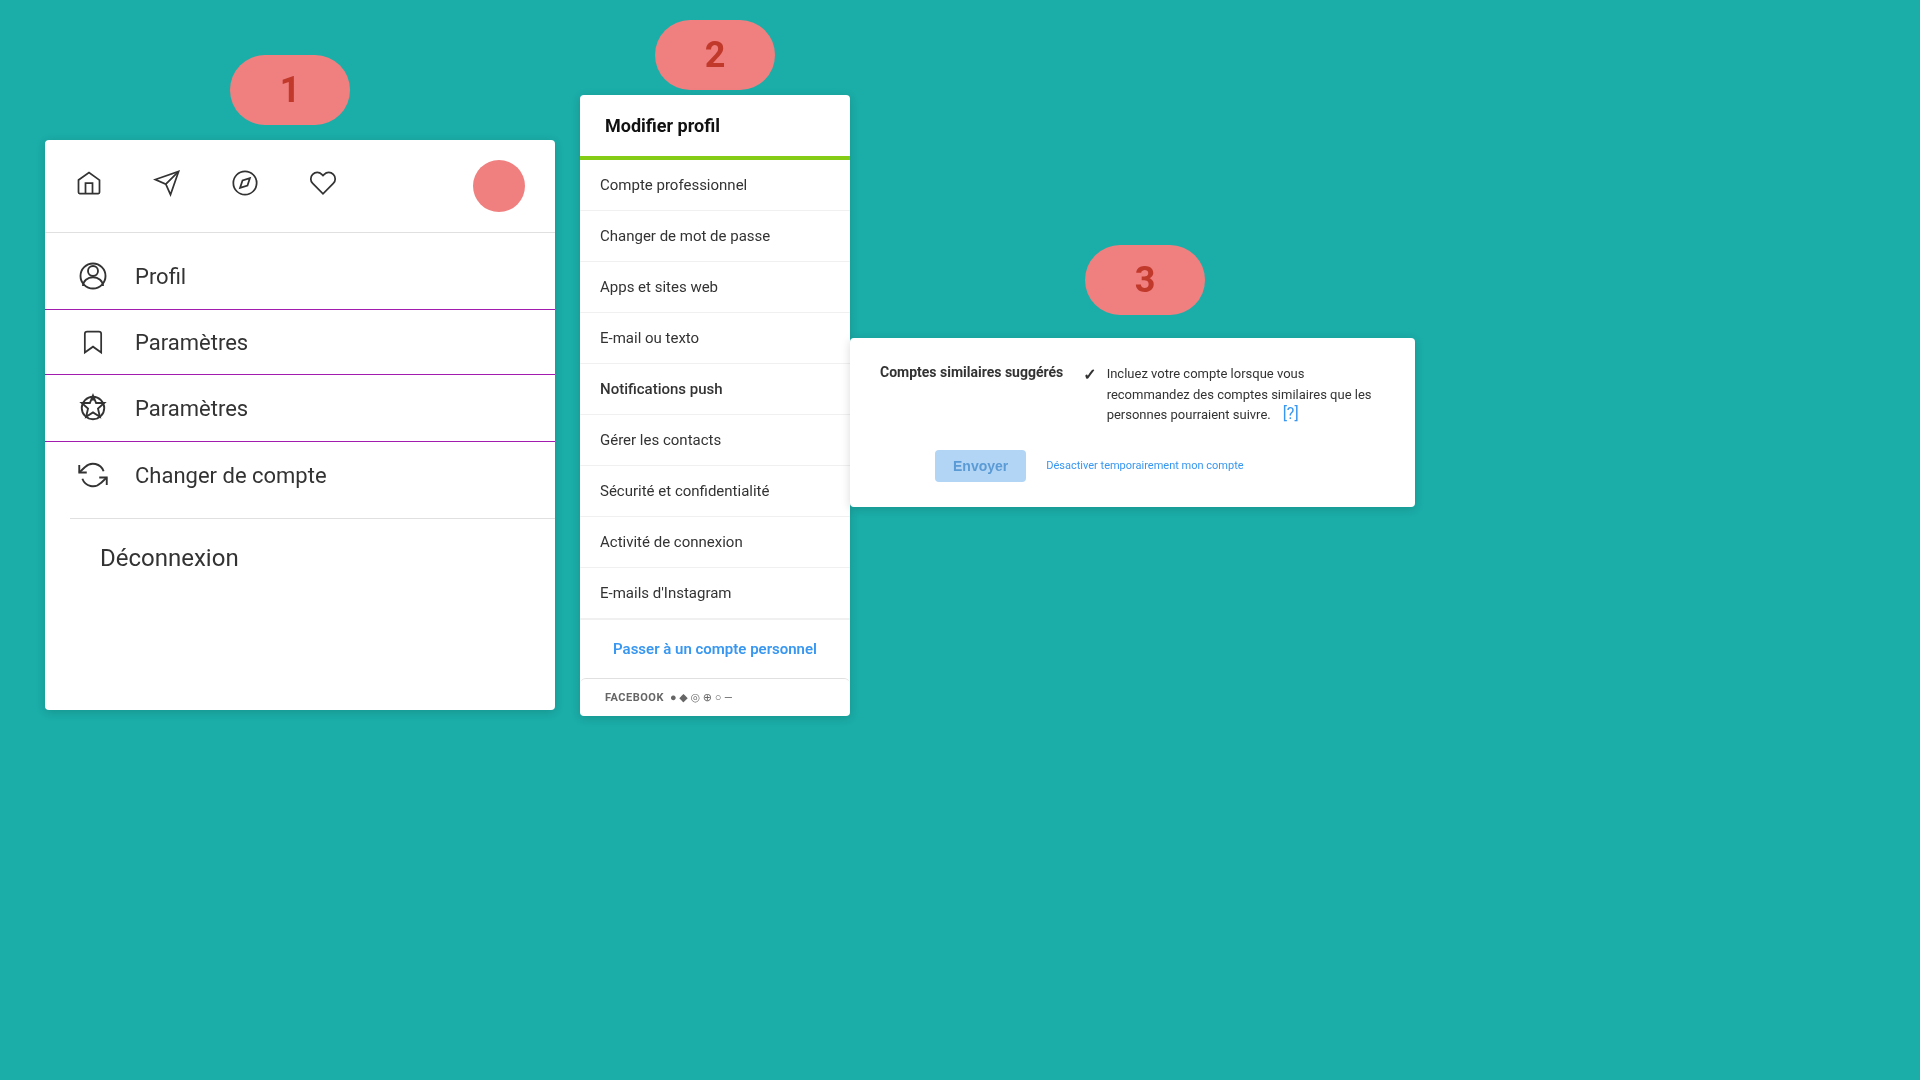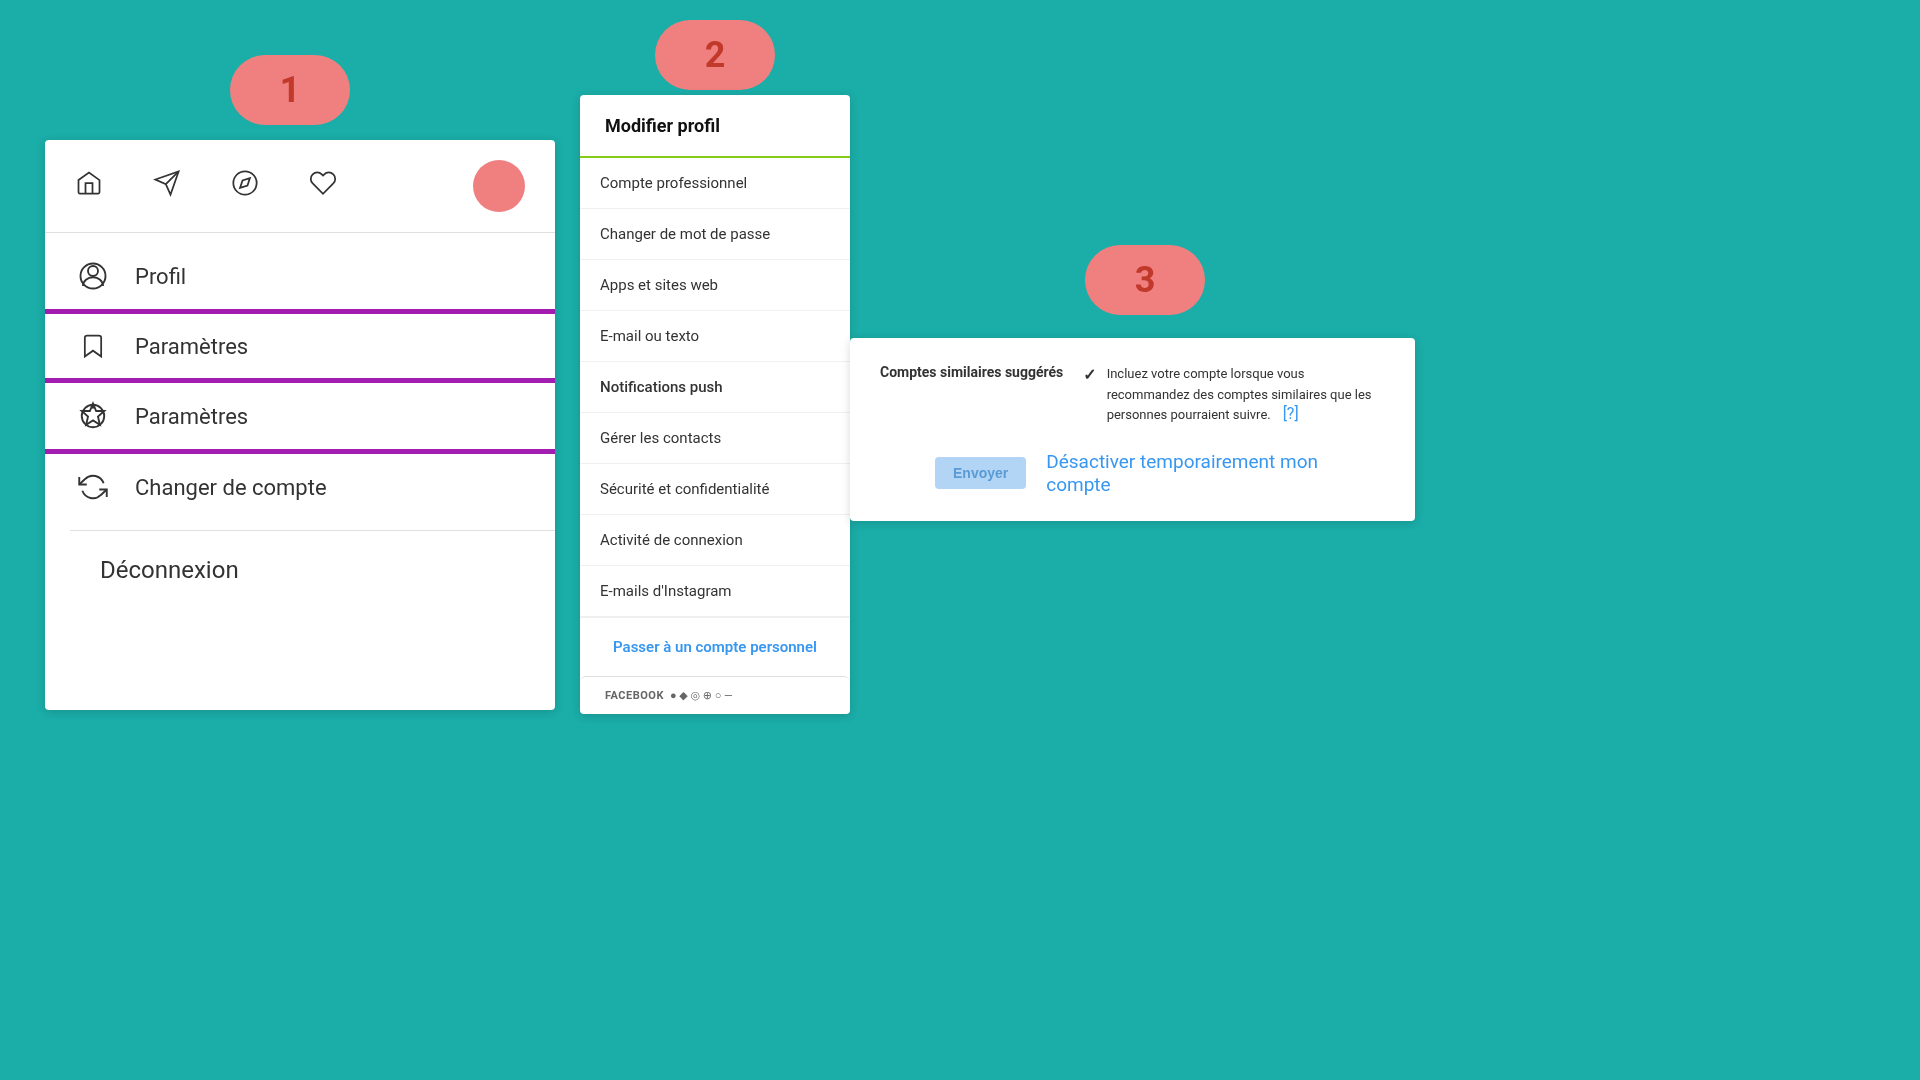--- a/index.html
+++ b/index.html
@@ -86,21 +86,21 @@
 
     .panel1-menu {
       padding: 10px 0;
     }
 
     .menu-item {
       display: flex;
       align-items: center;
       padding: 18px 30px;
       cursor: pointer;
-      border-bottom: 5px solid #a21caf;
+      border-bottom: 1px solid #a21caf;
       gap: 25px;
     }
 
     .menu-item:last-child {
       border-bottom: none;
     }
 
     .menu-icon {
       font-size: 26px;
       color: #333;
@@ -135,21 +135,21 @@
       left: 580px;
       width: 270px;
       background: white;
       border-radius: 4px;
       box-shadow: 0 2px 10px rgba(0,0,0,0.15);
       overflow: hidden;
     }
 
     .panel2-header {
       padding: 20px 25px;
-      border-bottom: 2px solid #84cc16;
+      border-bottom: 4px solid #84cc16;
     }
 
     .panel2-title {
       font-size: 18px;
       font-weight: bold;
       color: #111;
     }
 
     .panel2-menu-item {
       padding: 16px 20px;
@@ -264,21 +264,21 @@
       border: none;
       border-radius: 4px;
       padding: 8px 18px;
       font-size: 14px;
       font-weight: 600;
       cursor: pointer;
     }
 
     .deactivate-link {
       color: #3897f0;
-      font-size: 19px;
+      font-size: 11px;
       text-decoration: none;
       cursor: pointer;
     }
 
     
     .icon-svg {
       width: 28px;
       height: 28px;
     }
   </style>

